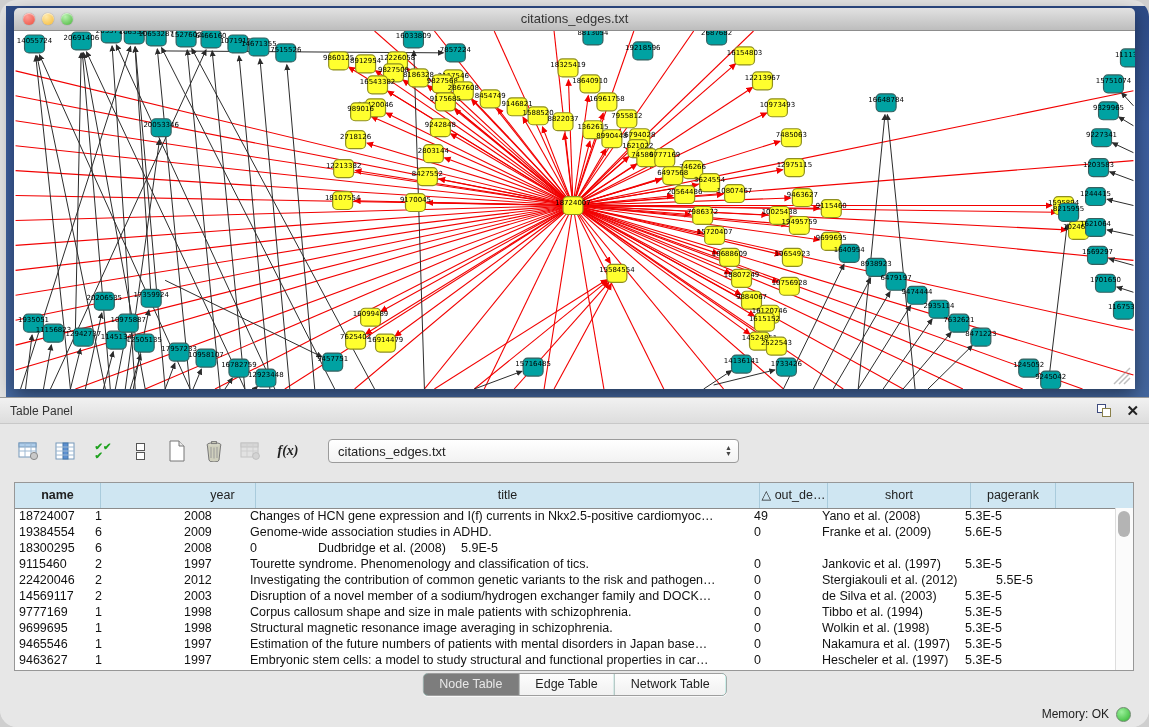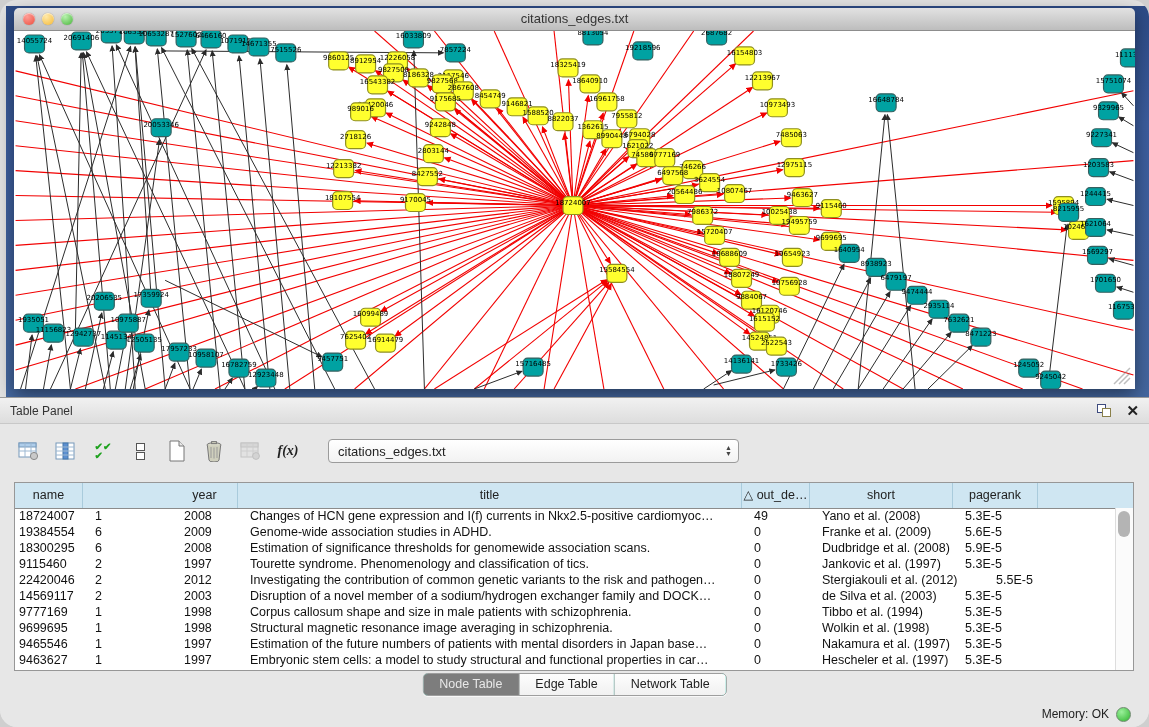--- a/index.html
+++ b/index.html
@@ -818,21 +818,21 @@
         <span class="fx">f(x)</span>
       </span>
       <div class="combo">
         <span class="val">citations_edges.txt</span>
         <span class="arr">▲<br>▼</span>
       </div>
     </div>
 
     <div class="tablewrap">
       <div class="thead">
-          <div class="th" style="width: 68px;">name</div>
+          <div class="th" style="width: 86px; font-weight: bold;">name</div>
           <div class="th" style="width: 89px; margin-top: 33px;">in_degree</div>
           <div class="th" style="width: 66px;">year</div>
           <div class="th" style="width: 504px;">title</div>
           <div class="th" style="width: 68px;">△ out_de…</div>
           <div class="th" style="width: 143px;">short</div>
           <div class="th" style="width: 85px;">pagerank</div>
           <div class="th"></div>
         </div>
       <div class="tbody">
           <div class="tr">
@@ -850,21 +850,20 @@
             <div class="td" style="width: 66px;">2009</div>
             <div class="td" style="width: 504px;">Genome-wide association studies in ADHD.</div>
             <div class="td" style="width: 68px;">0</div>
             <div class="td" style="width: 143px;">Franke et al. (2009)</div>
             <div class="td" style="width: 85px;">5.6E-5</div>
           </div>
           <div class="tr">
             <div class="td" style="width: 76px;">18300295</div>
             <div class="td" style="width: 89px;">6</div>
             <div class="td" style="width: 66px;">2008</div>
-            <div class="td" style="width: 504px;">Estimation of significance thresholds for genomewide association scans.</div>
             <div class="td" style="width: 68px;">0</div>
             <div class="td" style="width: 143px;">Dudbridge et al. (2008)</div>
             <div class="td" style="width: 85px;">5.9E-5</div>
           </div>
           <div class="tr">
             <div class="td" style="width: 76px;">9115460</div>
             <div class="td" style="width: 89px;">2</div>
             <div class="td" style="width: 66px;">1997</div>
             <div class="td" style="width: 504px;">Tourette syndrome. Phenomenology and classification of tics.</div>
             <div class="td" style="width: 68px;">0</div>

